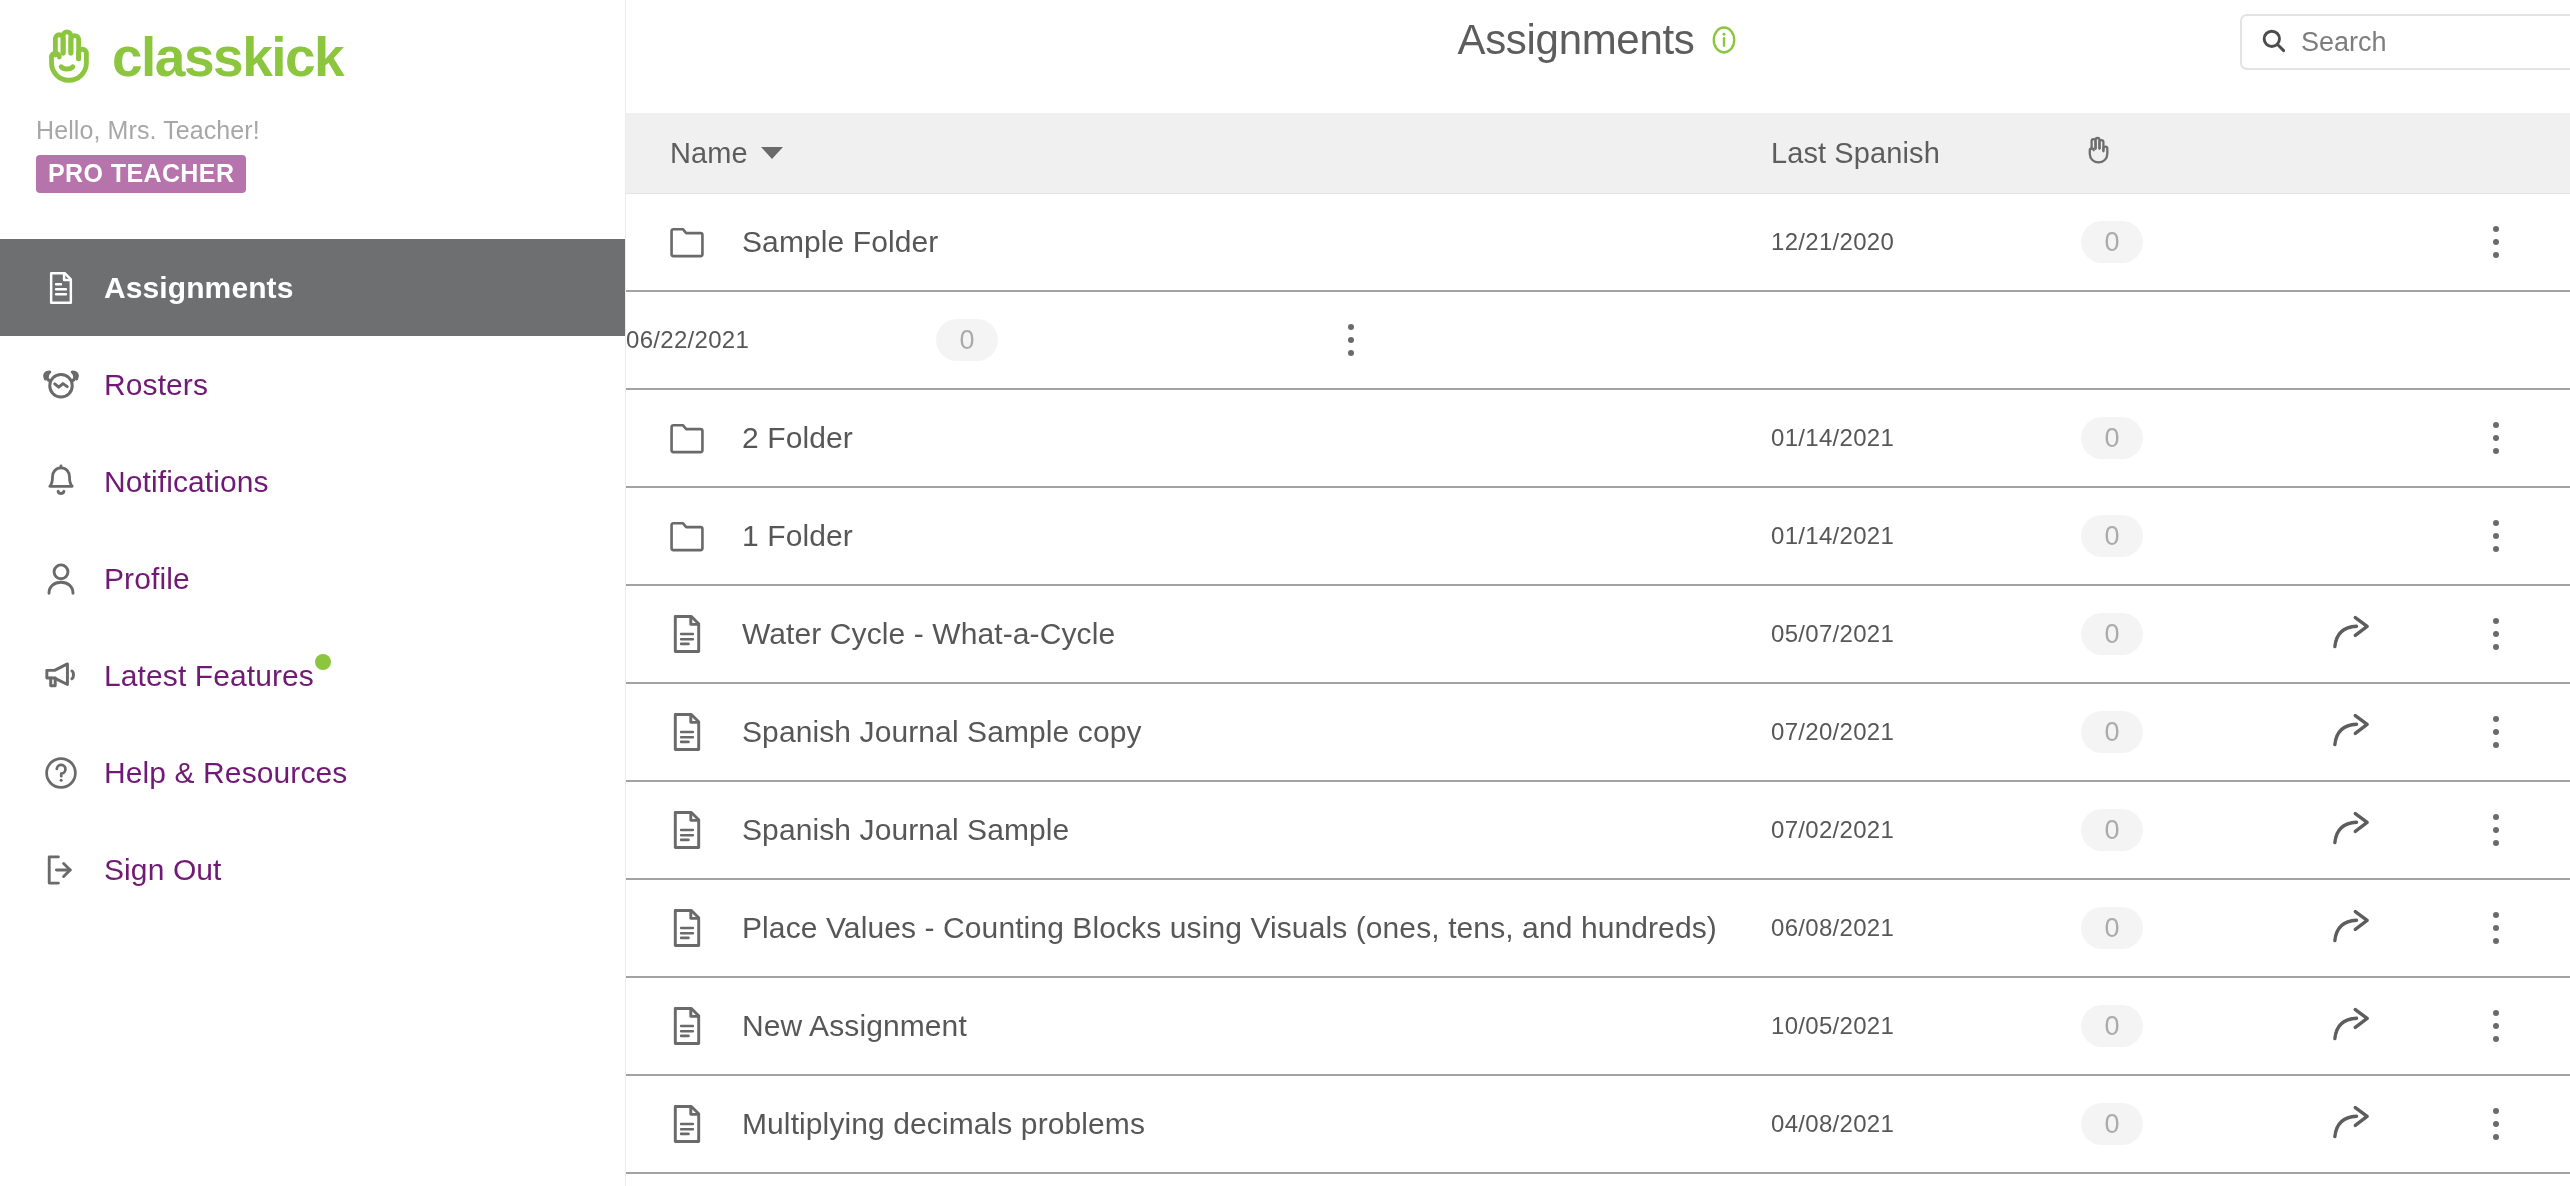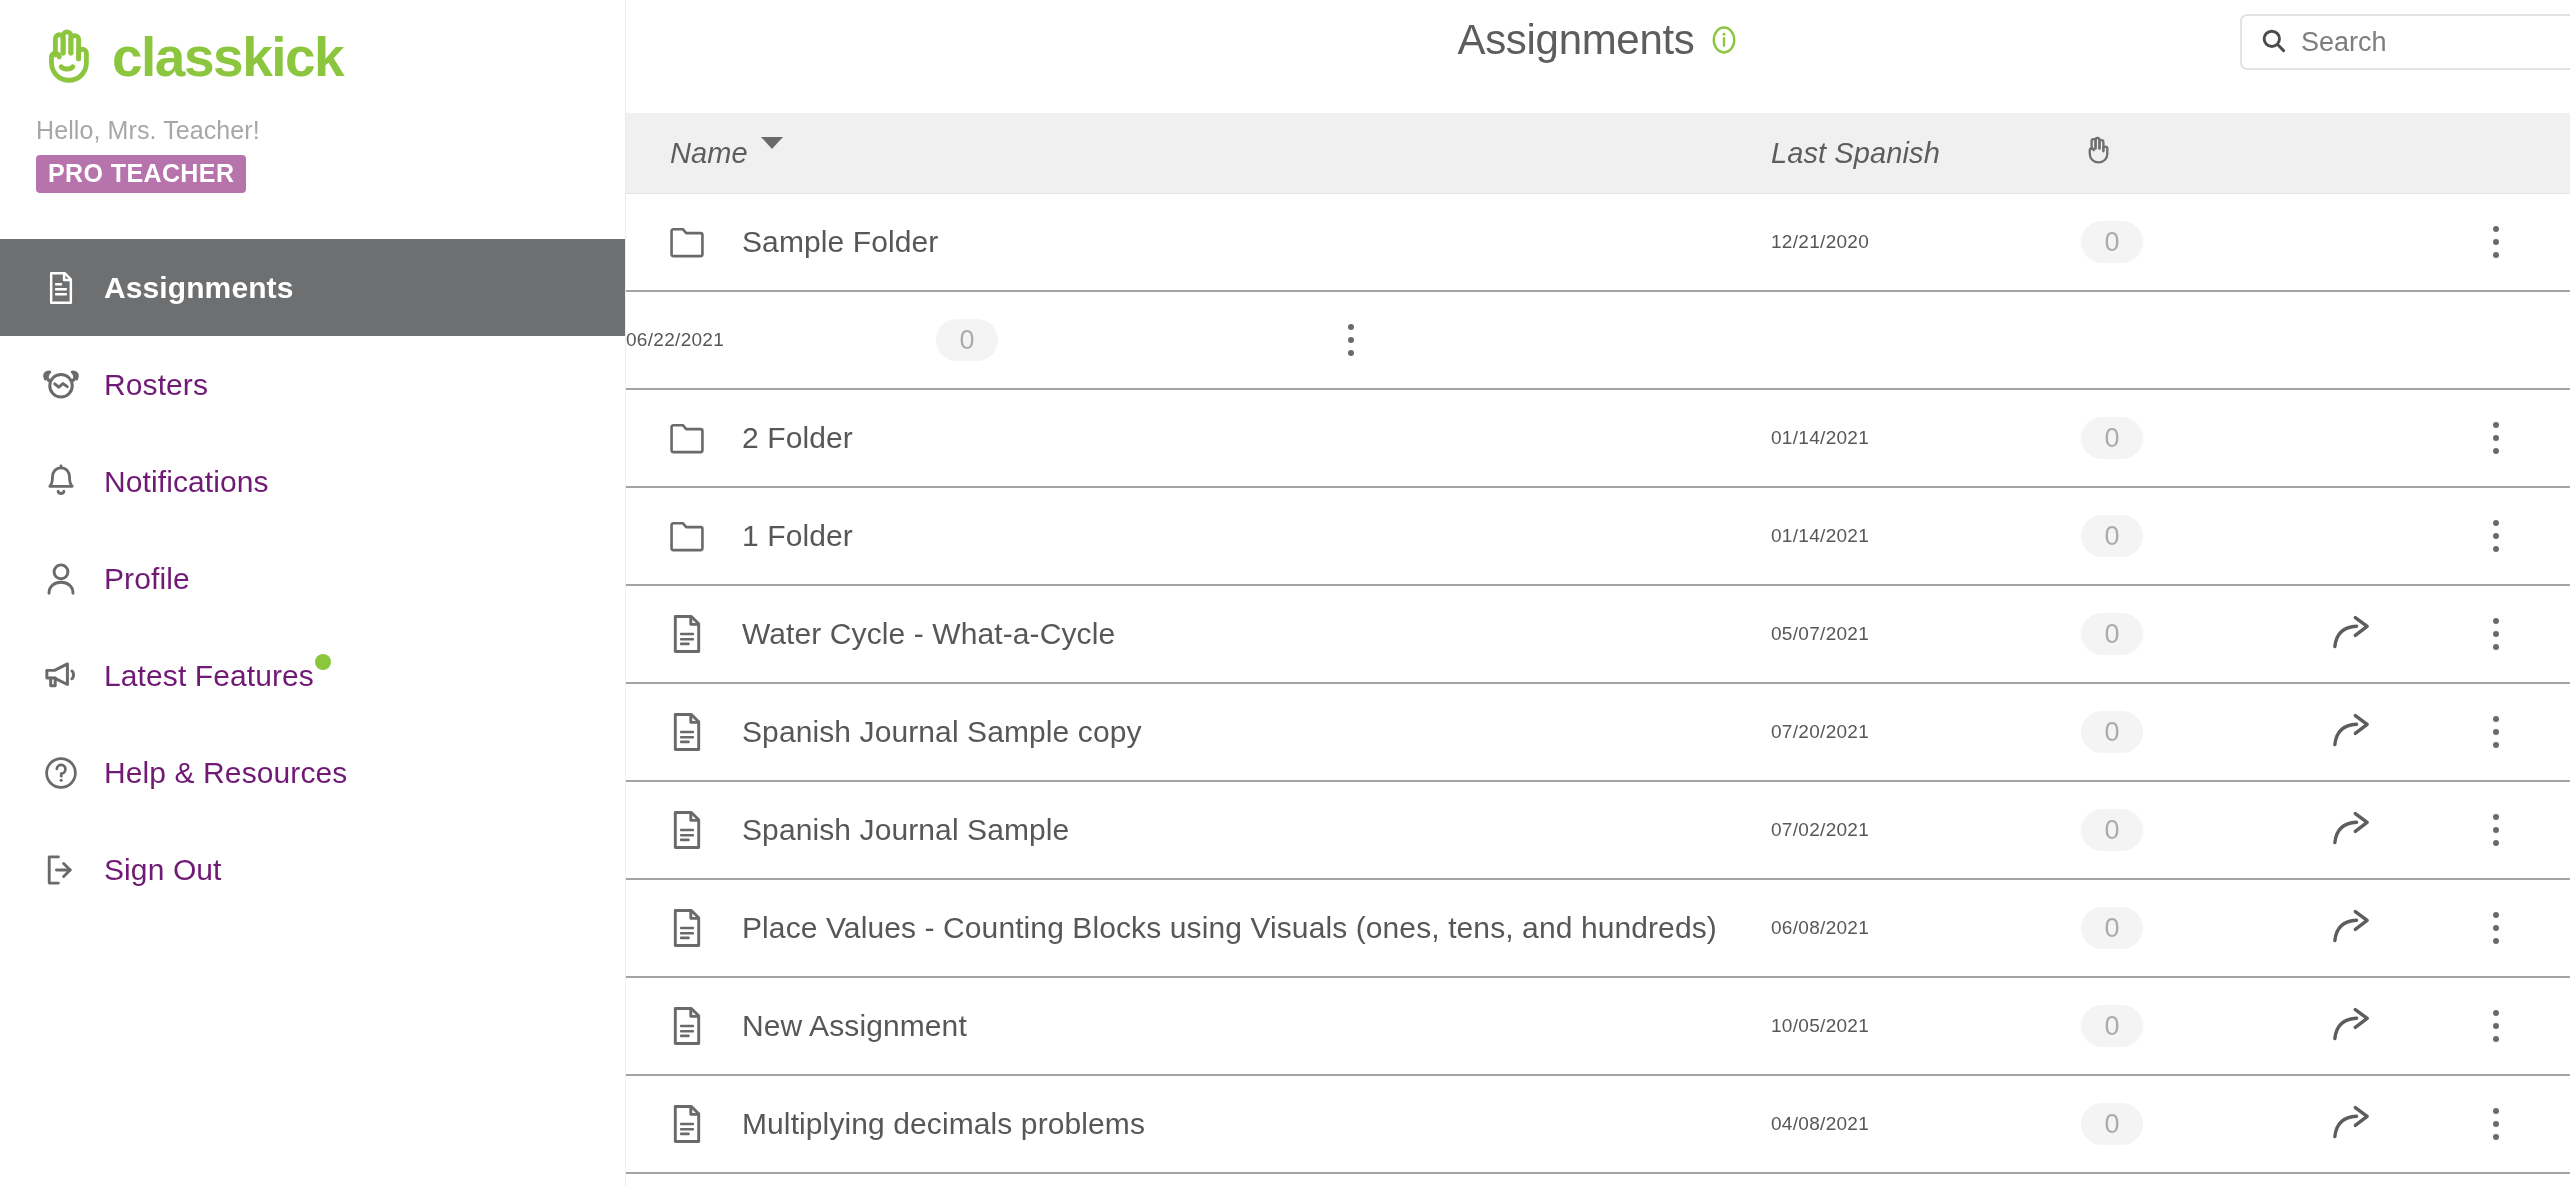--- a/index.html
+++ b/index.html
@@ -174,21 +174,21 @@
     background: #F0F0F0;
     display: flex;
     align-items: center;
     border-bottom: 1px solid #e4e4e4;
   }
   .table-head .th {
     font-size: 29px;
     color: #5d5d5d;
     letter-spacing: 0.1px;
     display: flex;
-    font-style: italic;
+    align-items: center;
   }
   .col-name   { width: 1145px; padding-left: 44px; }
   .col-date   { width: 310px; }
   .col-count  { width: 195px; justify-content: flex-start; }
   .col-share  { width: 150px; justify-content: center; }
   .col-menu   { width: 140px; justify-content: center; }
 
   .sort-caret {
     width: 0; height: 0;
     margin-left: 13px;
@@ -227,21 +227,21 @@
     display: block;
   }
   .item-name {
     margin-left: 38px;
     font-size: 30px;
     color: #575757;
     letter-spacing: 0.1px;
     white-space: nowrap;
   }
   .date-text {
-    font-size: 19px;
+    font-size: 24px;
     color: #575757;
     letter-spacing: 0.3px;
   }
   .count-pill {
     min-width: 62px;
     height: 42px;
     border-radius: 21px;
     background: #F4F4F4;
     color: #ababab;
     font-size: 27px;

